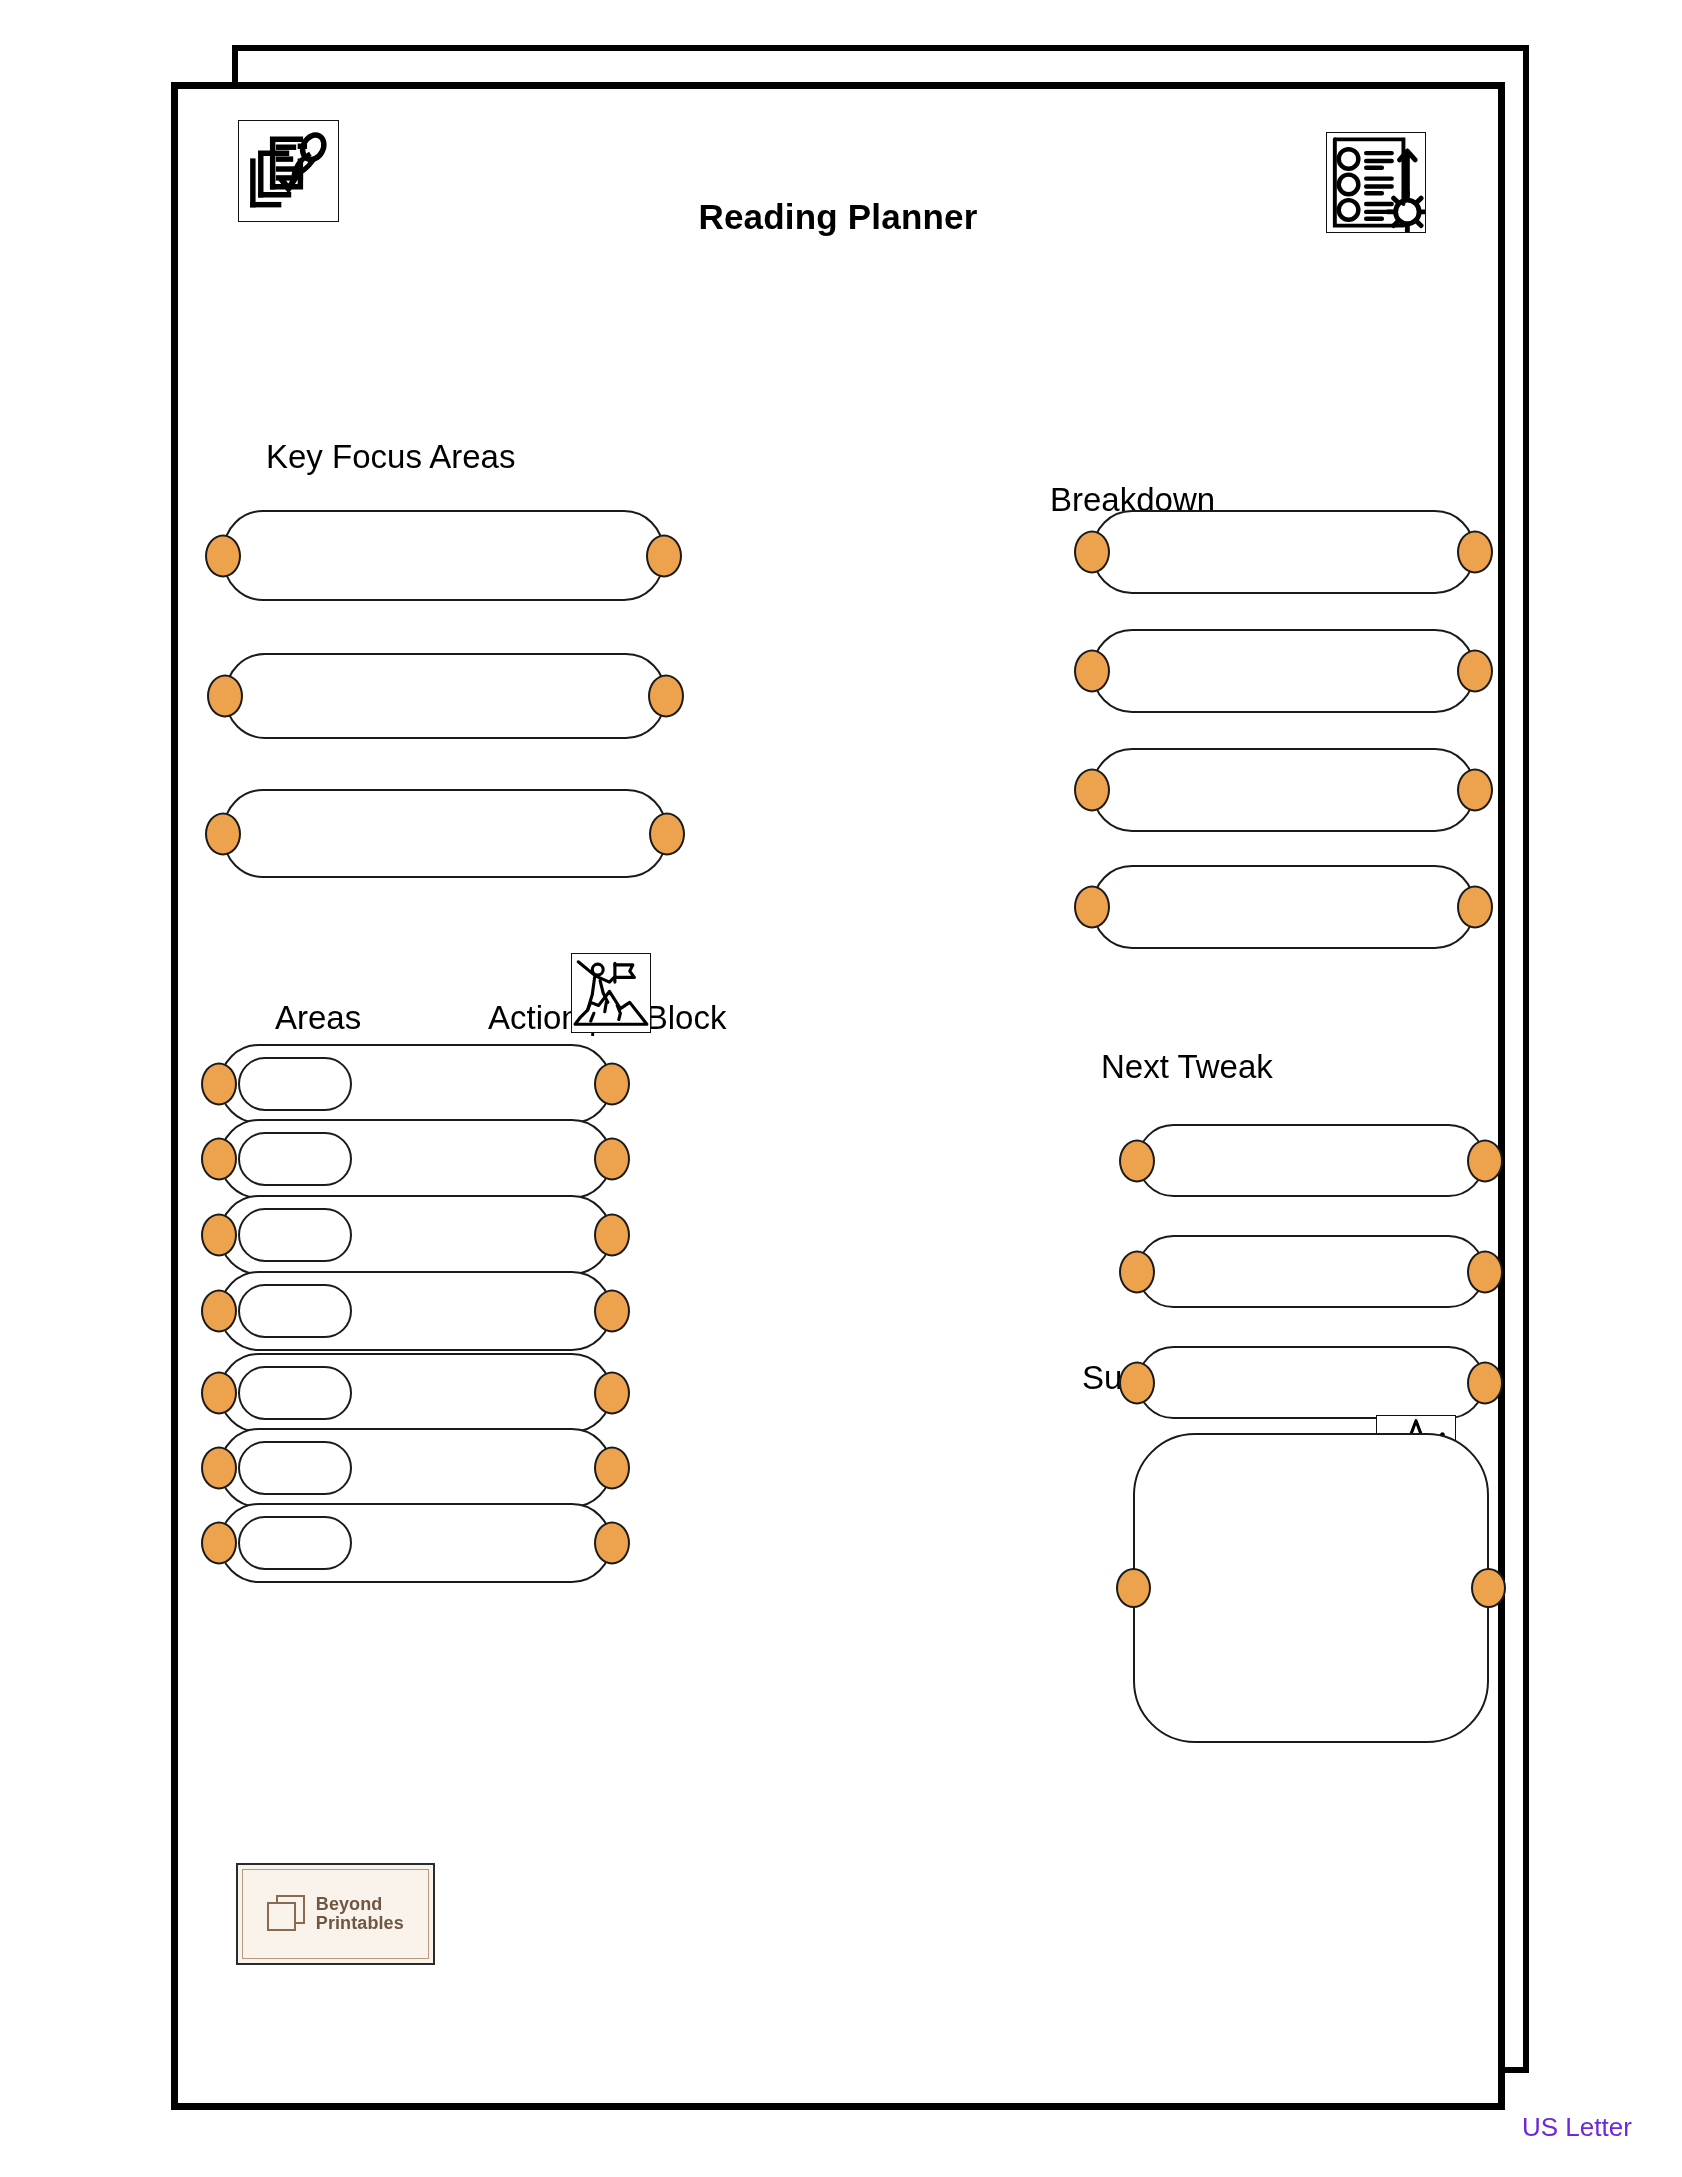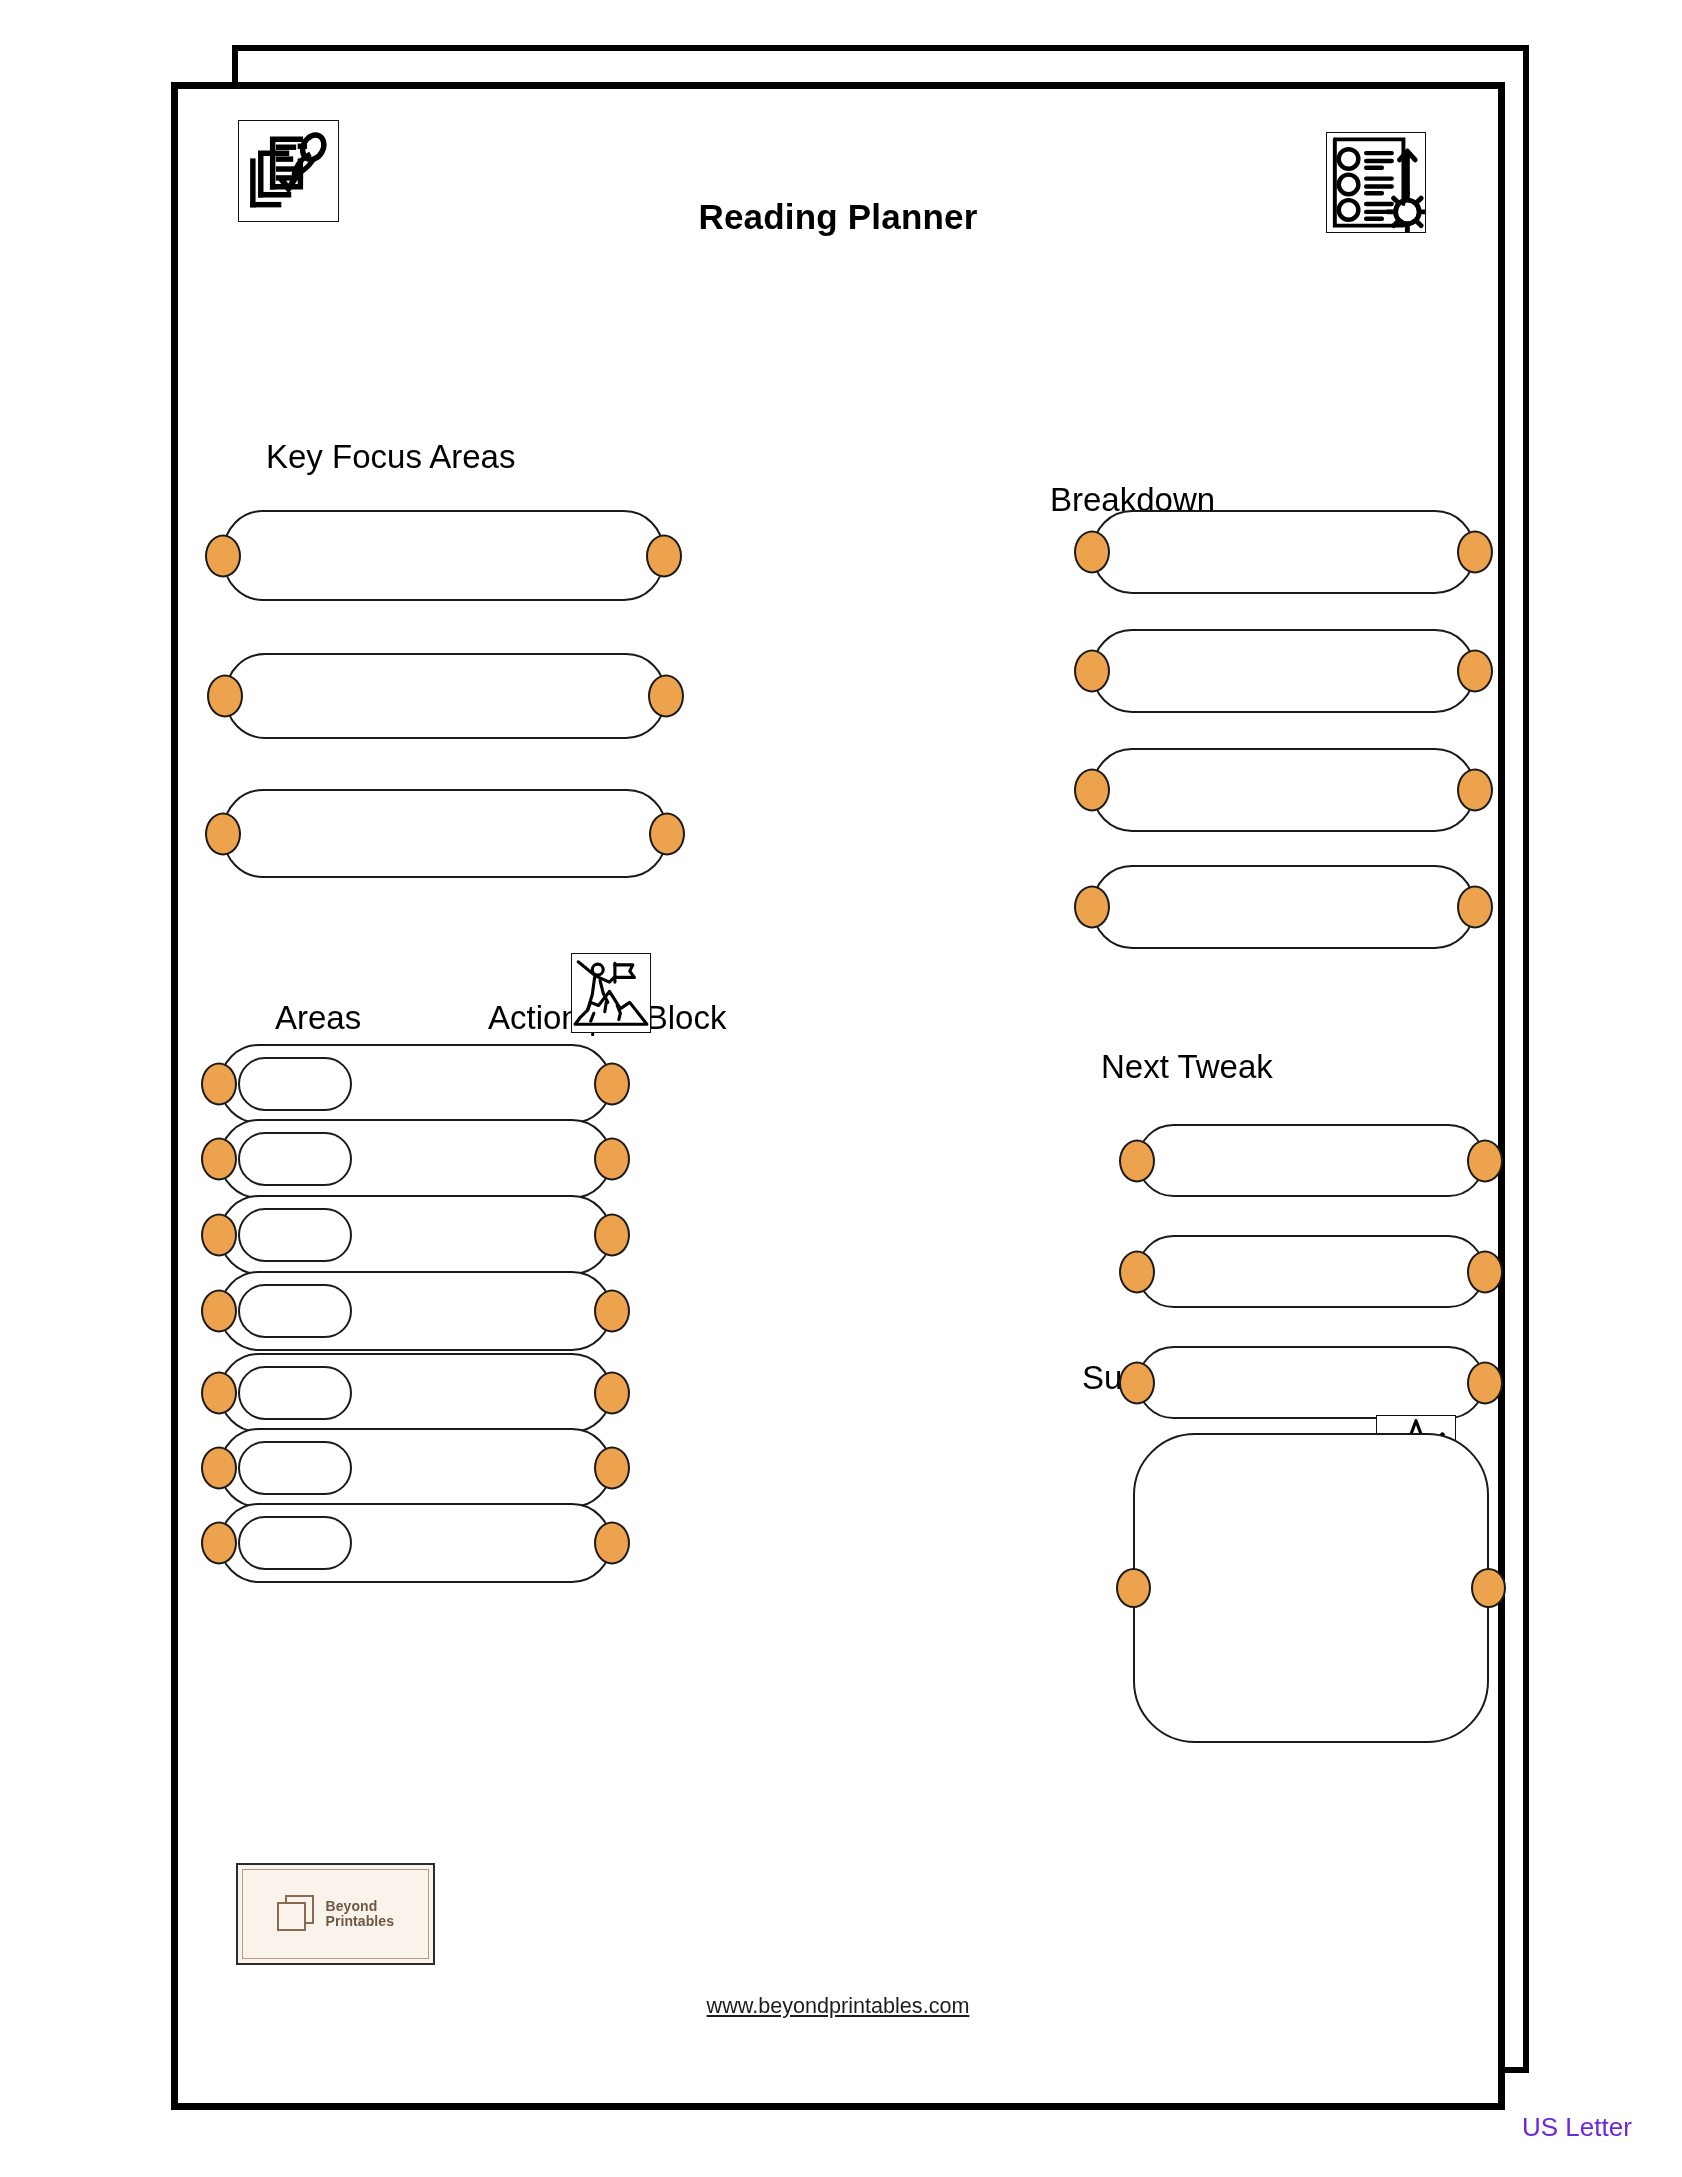--- a/index.html
+++ b/index.html
@@ -162,21 +162,21 @@
   }
   .logo-mark { position: relative; width: 40px; height: 38px; }
   .logo-mark .sq {
     position: absolute;
     border: 2.2px solid #8a6b50;
     background: #faf3ec;
   }
   .logo-mark .sq.back  { left: 8.6px; top: 0;   width: 29px; height: 28.5px; }
   .logo-mark .sq.front { left: 0;    top: 7px; width: 29px; height: 28.5px; }
   .logo-text {
-    font-size: 14px;
+    font-size: 18px;
     line-height: 1.07;
     color: #6e5743;
     font-weight: 700;
     letter-spacing: 0.1px;
   }
 
   .url {
     position: absolute;
     left: 0;
     top: 1911px;
@@ -401,20 +401,19 @@
           <div class="sq back"></div>
           <div class="sq front"></div>
         </div>
         <div class="logo-text">
           <div>Beyond</div>
           <div>Printables</div>
         </div>
       </div>
     </div>
 
-    <div class="url">www.beyondprintables.com</div>
 
   </div>
 
   <div class="paper-label">US Letter</div>
 
 </div>
 
 
 </body></html>

